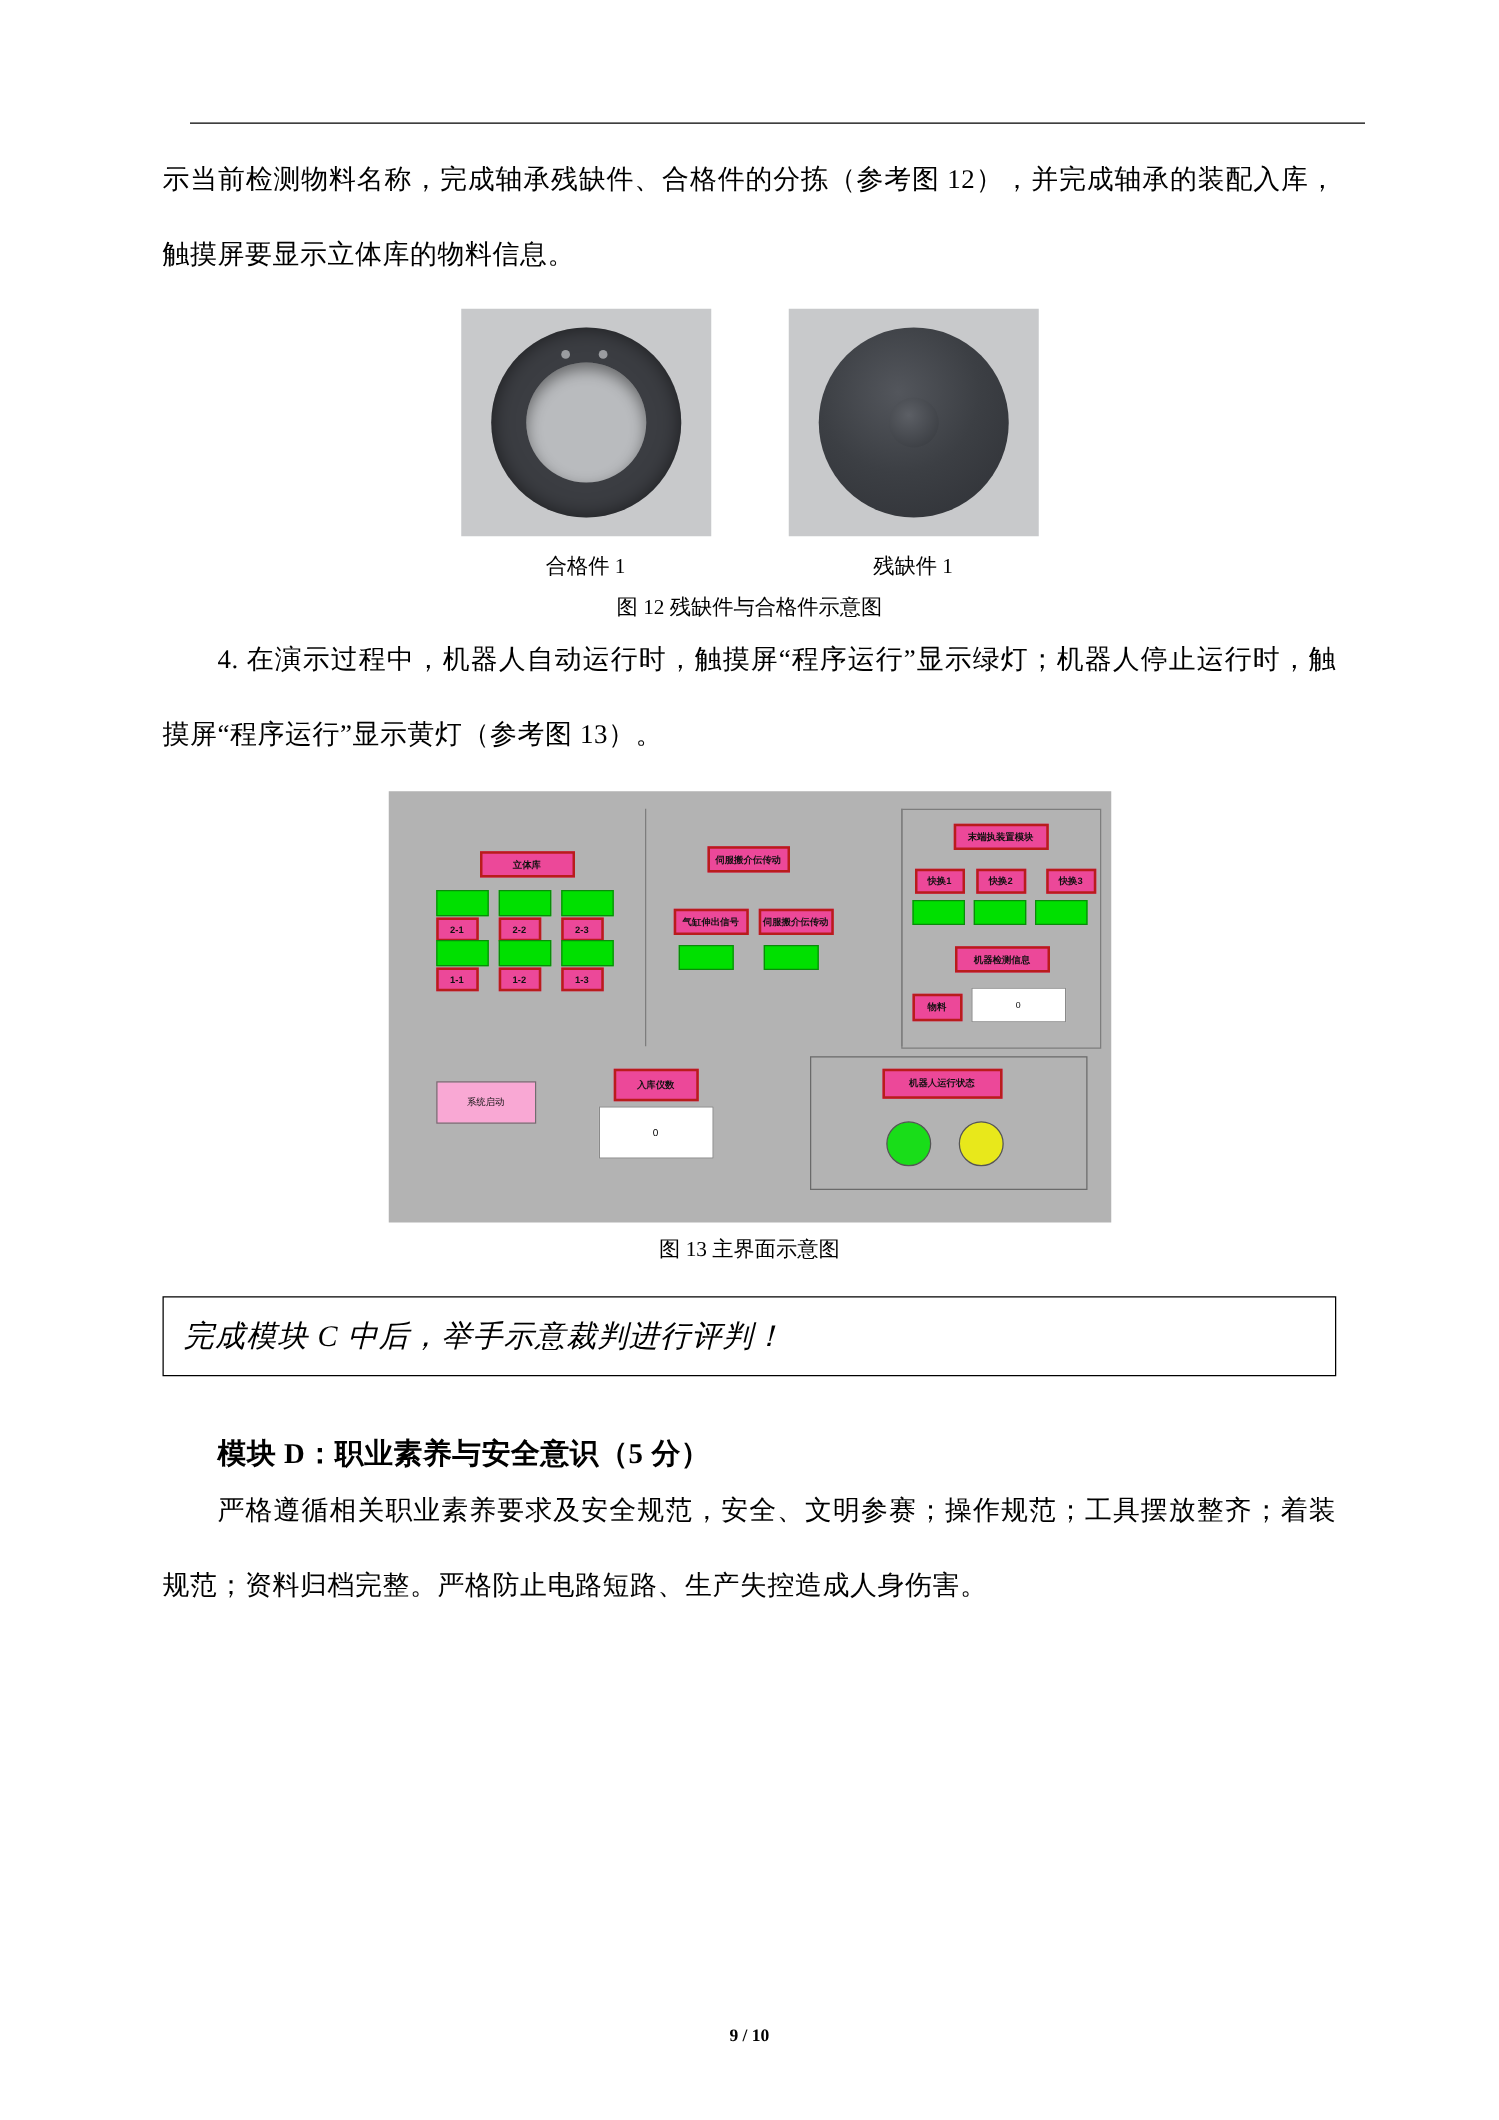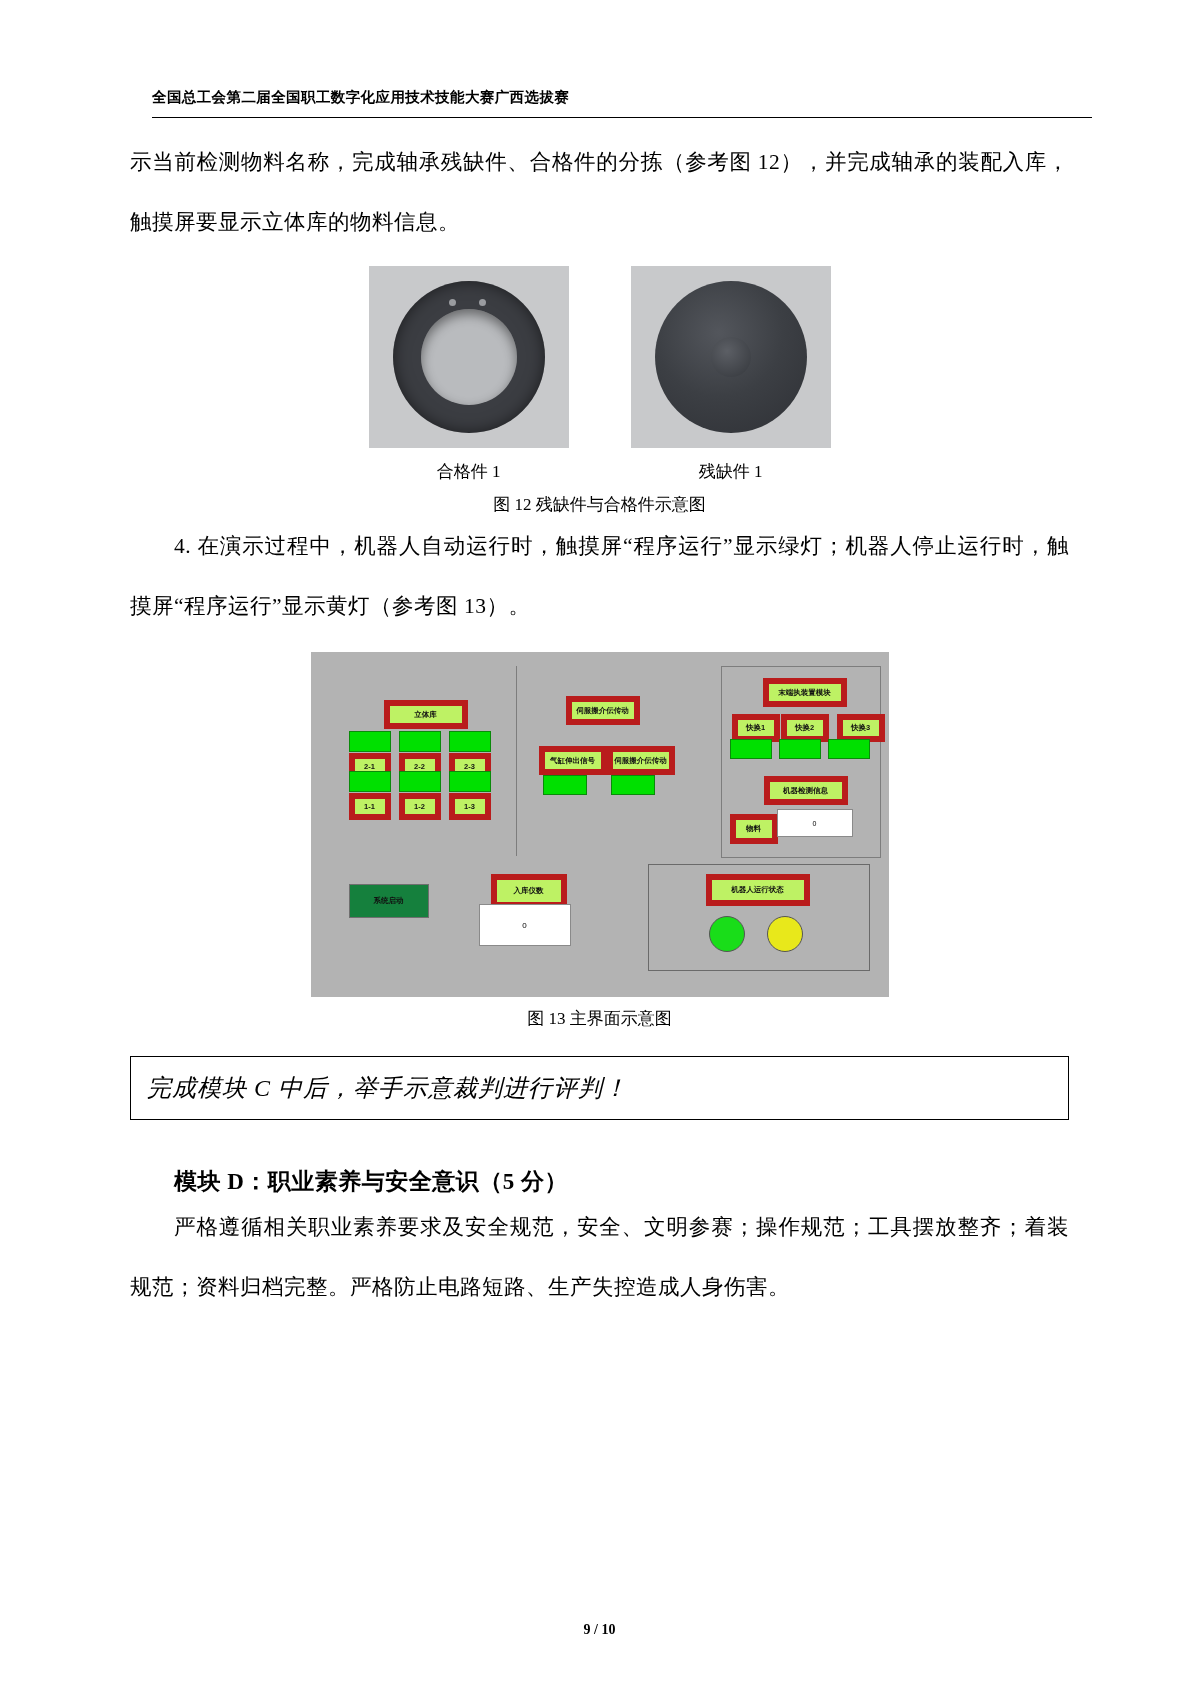--- a/index.html
+++ b/index.html
@@ -143,22 +143,22 @@
     background: #b3b3b3;
     position: relative;
     box-sizing: border-box;
   }
   .hmi .frame {
     position: absolute;
     border: 1px solid #7d7d7d;
   }
   .lbl {
     position: absolute;
-    background: #bef264;
-    border: 6px solid #b91c1c;
+    background: #ec4899;
+    border: 2px solid #b91c1c;
     font-size: 7.5px;
     font-weight: bold;
     display: flex;
     align-items: center;
     justify-content: center;
     font-family: "Liberation Sans", sans-serif;
     color: #111;
     text-align: center;
     line-height: 1.05;
     overflow: hidden;
@@ -173,24 +173,24 @@
     background: #ffffff;
     border: 1px solid #8a8a8a;
     font-size: 7px;
     display: flex;
     align-items: center;
     justify-content: center;
     font-family: "Liberation Sans", sans-serif;
   }
   .btn3d {
     position: absolute;
-    background: #15803d;
+    background: #f9a8d4;
     border: 1px solid #6f6f6f;
     font-size: 7.5px;
-    font-weight: bold;
+    font-weight: normal;
     display: flex;
     align-items: center;
     justify-content: center;
     font-family: "Liberation Sans", sans-serif;
     color: #111;
   }
   .lamp {
     position: absolute;
     width: 34px;
     height: 34px;
@@ -234,21 +234,20 @@
     font-weight: bold;
     font-family: "Liberation Serif", "DejaVu Serif", serif;
   }
 </style>
 </head>
 <body>
 
 <div class="page">
 
   <div class="header">
-    <div>全国总工会第二届全国职工数字化应用技术技能大赛广西选拔赛</div>
     <div class="header-rule"></div>
   </div>
 
   <div class="para first">示当前检测物料名称，完成轴承残缺件、合格件的分拣（参考图 12），并完成轴承的装配入库，触摸屏要显示立体库的物料信息。</div>
 
   <div class="fig12">
     <div class="fig12-item">
       <div class="photo">
         <div class="ring">
           <div class="notch n1"></div>

